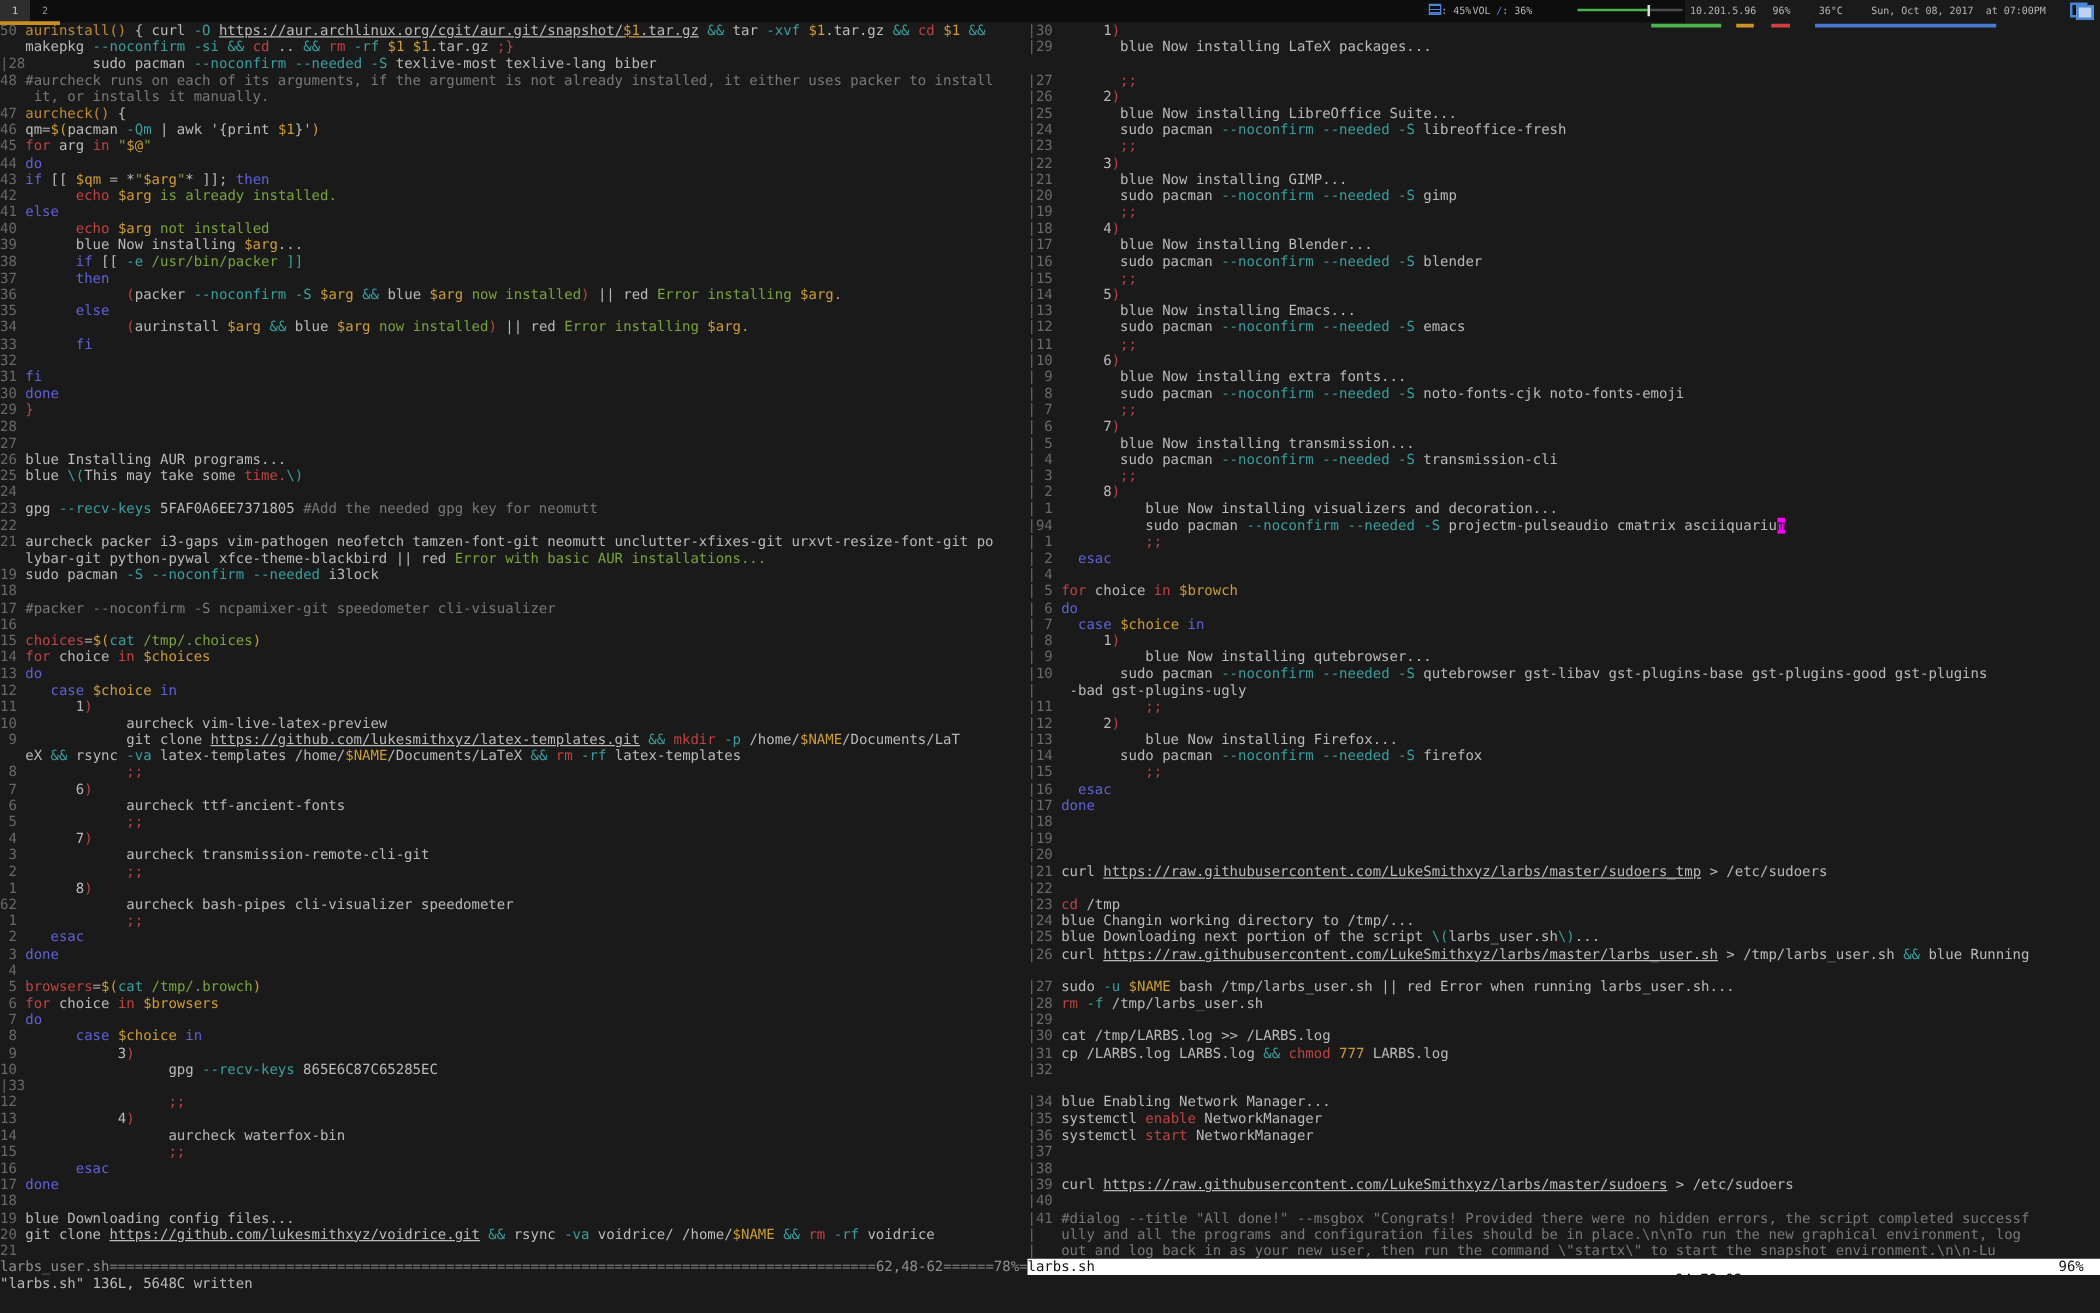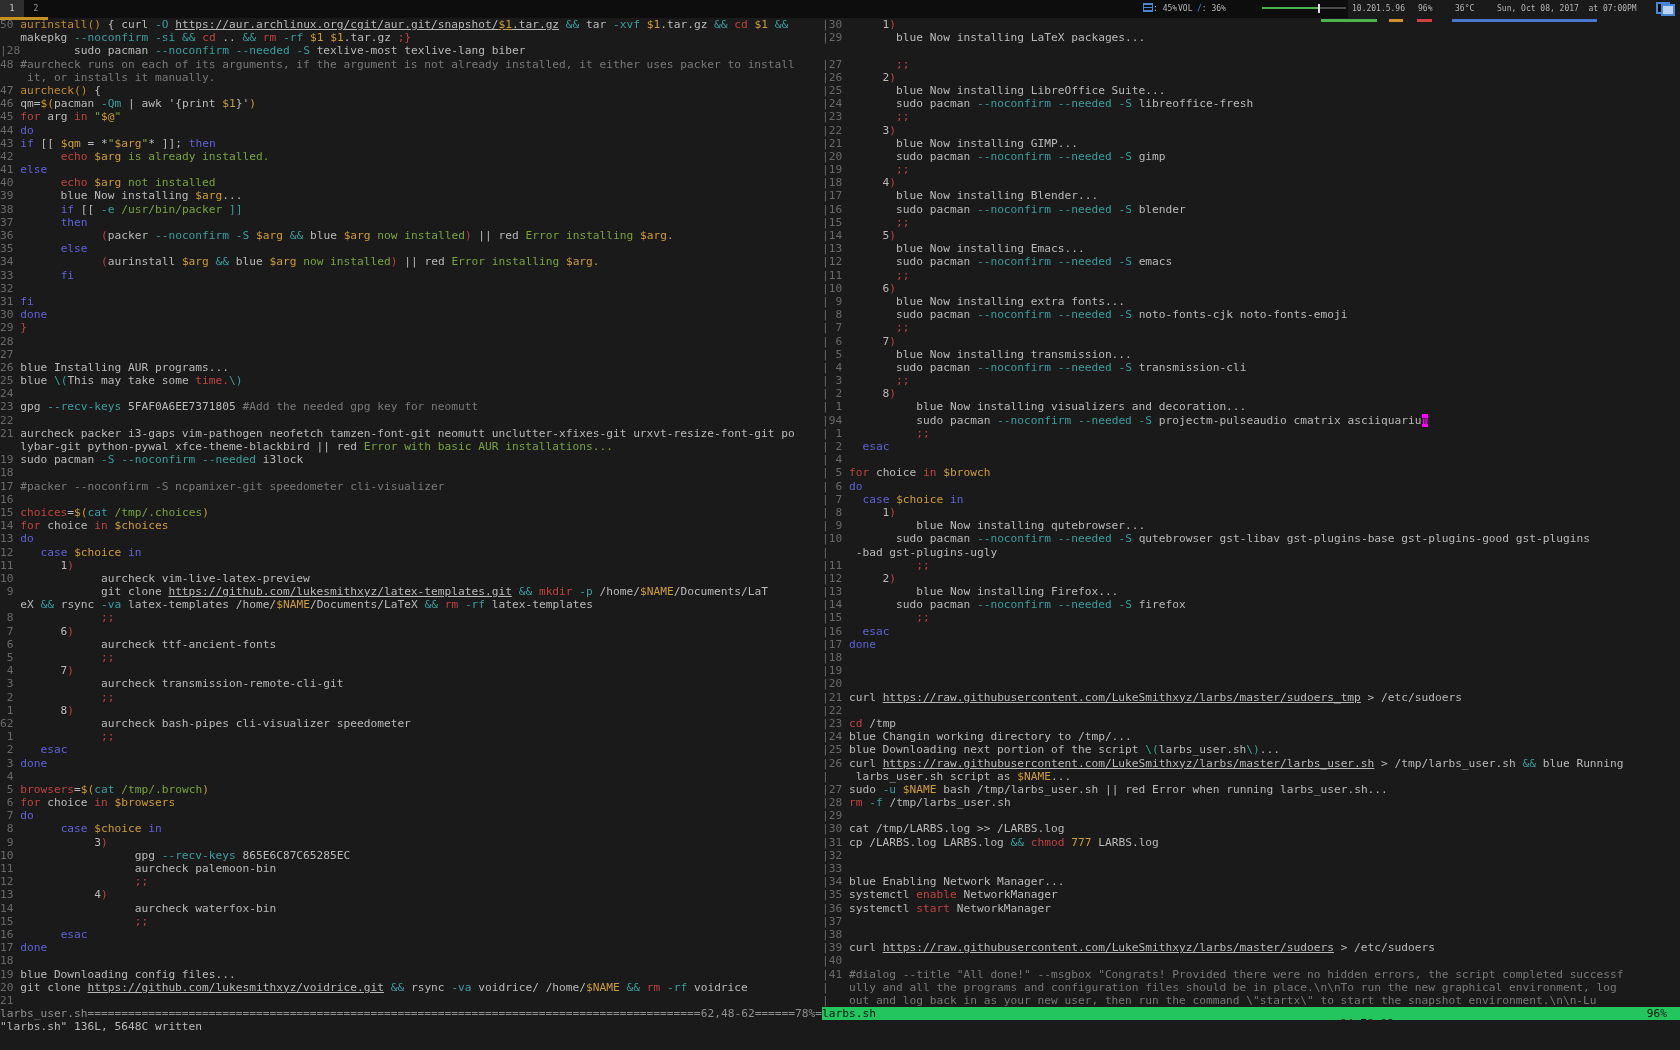--- a/index.html
+++ b/index.html
@@ -29,21 +29,21 @@
   .ln.cln{text-align:center}
   .sep{display:inline-block;width:1ch;color:#696969}
   .d{color:#b9b9b9}.r{color:#bf4343}.t{color:#3b9e9e}.b{color:#5f62d6}.v{color:#cd9c3a}
   .g{color:#79a33f}.c{color:#787878}.f{color:#c08a35}
   .u{color:#b9b9b9;text-decoration:underline}.uv{color:#cd9c3a;text-decoration:underline}
   .k{background:#ff00ff;color:#1a1a1a}
   
   #statusline{display:flex;height:13.2px;line-height:13.2px;font-size:11.2px;white-space:pre}
   #sl-left{width:822px;flex:none;display:flex;color:#8f8f8f;overflow:hidden}
   #sl-left .fill{flex:1;overflow:hidden}
-  #sl-right{width:858px;flex:none;position:relative;background:#22c55e;color:#121212;overflow:hidden}
+  #sl-right{width:858px;flex:none;position:relative;background:#ffffff;color:#121212;overflow:hidden}
   #sl-right .ruler{position:absolute;left:518px;top:10px}
   #sl-right .pct{position:absolute;right:13px;top:0}
   #cmdline{height:13.2px;line-height:13.2px;font-size:11.2px;color:#b9b9b9;white-space:pre}
 </style>
 </head>
 <body>
 
 <div id="topbar">
   <span class="ws active">1</span><span class="ws">2</span>
   <div id="tag-underline" style="background: rgb(199, 145, 33);"></div>
@@ -119,28 +119,28 @@
     <div class="row"><div class="lcell"><span class="ln">6</span><span class="d">            aurcheck ttf-ancient-fonts</span></div><div class="rcell"><span class="sep">|</span><span class="ln">17</span><span class="b">done</span></div></div>
     <div class="row"><div class="lcell"><span class="ln">5</span><span class="d">            </span><span class="r">;;</span></div><div class="rcell"><span class="sep">|</span><span class="ln">18</span></div></div>
     <div class="row"><div class="lcell"><span class="ln">4</span><span class="d">      7</span><span class="r">)</span></div><div class="rcell"><span class="sep">|</span><span class="ln">19</span></div></div>
     <div class="row"><div class="lcell"><span class="ln">3</span><span class="d">            aurcheck transmission-remote-cli-git</span></div><div class="rcell"><span class="sep">|</span><span class="ln">20</span></div></div>
     <div class="row"><div class="lcell"><span class="ln">2</span><span class="d">            </span><span class="r">;;</span></div><div class="rcell"><span class="sep">|</span><span class="ln">21</span><span class="d">curl </span><span class="u">https://raw.githubusercontent.com/LukeSmithxyz/larbs/master/sudoers_tmp</span><span class="d"> &gt; /etc/sudoers</span></div></div>
     <div class="row"><div class="lcell"><span class="ln">1</span><span class="d">      8</span><span class="r">)</span></div><div class="rcell"><span class="sep">|</span><span class="ln">22</span></div></div>
     <div class="row"><div class="lcell"><span class="ln cln">62</span><span class="d">            aurcheck bash-pipes cli-visualizer speedometer</span></div><div class="rcell"><span class="sep">|</span><span class="ln">23</span><span class="r">cd</span><span class="d"> /tmp</span></div></div>
     <div class="row"><div class="lcell"><span class="ln">1</span><span class="d">            </span><span class="r">;;</span></div><div class="rcell"><span class="sep">|</span><span class="ln">24</span><span class="d">blue Changin working directory to /tmp/...</span></div></div>
     <div class="row"><div class="lcell"><span class="ln">2</span><span class="d">   </span><span class="b">esac</span></div><div class="rcell"><span class="sep">|</span><span class="ln">25</span><span class="d">blue Downloading next portion of the script </span><span class="t">\(</span><span class="d">larbs_user.sh</span><span class="t">\)</span><span class="d">...</span></div></div>
     <div class="row"><div class="lcell"><span class="ln">3</span><span class="b">done</span></div><div class="rcell"><span class="sep">|</span><span class="ln">26</span><span class="d">curl </span><span class="u">https://raw.githubusercontent.com/LukeSmithxyz/larbs/master/larbs_user.sh</span><span class="d"> &gt; /tmp/larbs_user.sh </span><span class="t">&amp;&amp;</span><span class="d"> blue Running</span></div></div>
-    <div class="row"><div class="lcell"><span class="ln">4</span></div><div class="rcell"><span class="sep">|</span><span class="ln"></span><span class="d"> larbs_user.sh script as </span><span class="v">$NAME</span><span class="d">...</span></div></div>
+    <div class="row"><div class="lcell"><span class="ln">4</span></div></div>
     <div class="row"><div class="lcell"><span class="ln">5</span><span class="r">browsers</span><span class="d">=</span><span class="v">$(</span><span class="t">cat</span><span class="d"> </span><span class="g">/tmp/.browch</span><span class="v">)</span></div><div class="rcell"><span class="sep">|</span><span class="ln">27</span><span class="d">sudo </span><span class="t">-u</span><span class="d"> </span><span class="v">$NAME</span><span class="d"> bash /tmp/larbs_user.sh || red Error when running larbs_user.sh...</span></div></div>
     <div class="row"><div class="lcell"><span class="ln">6</span><span class="r">for</span><span class="d"> choice </span><span class="r">in</span><span class="d"> </span><span class="v">$browsers</span></div><div class="rcell"><span class="sep">|</span><span class="ln">28</span><span class="r">rm</span><span class="d"> </span><span class="t">-f</span><span class="d"> /tmp/larbs_user.sh</span></div></div>
     <div class="row"><div class="lcell"><span class="ln">7</span><span class="b">do</span></div><div class="rcell"><span class="sep">|</span><span class="ln">29</span></div></div>
     <div class="row"><div class="lcell"><span class="ln">8</span><span class="d">      </span><span class="b">case</span><span class="d"> </span><span class="v">$choice</span><span class="d"> </span><span class="b">in</span></div><div class="rcell"><span class="sep">|</span><span class="ln">30</span><span class="d">cat /tmp/LARBS.log &gt;&gt; /LARBS.log</span></div></div>
     <div class="row"><div class="lcell"><span class="ln">9</span><span class="d">           3</span><span class="r">)</span></div><div class="rcell"><span class="sep">|</span><span class="ln">31</span><span class="d">cp /LARBS.log LARBS.log </span><span class="t">&amp;&amp;</span><span class="d"> </span><span class="r">chmod</span><span class="d"> </span><span class="v">777</span><span class="d"> LARBS.log</span></div></div>
     <div class="row"><div class="lcell"><span class="ln">10</span><span class="d">                 gpg </span><span class="t">--recv-keys</span><span class="d"> 865E6C87C65285EC</span></div><div class="rcell"><span class="sep">|</span><span class="ln">32</span></div></div>
-    <div class="row"><div class="lcell"><span class="ln">11</span><span class="d">                 aurcheck palemoon-bin</span></div><div class="rcell"><span class="sep">|</span><span class="ln">33</span></div></div>
+    <div class="row"><div class="rcell"><span class="sep">|</span><span class="ln">33</span></div></div>
     <div class="row"><div class="lcell"><span class="ln">12</span><span class="d">                 </span><span class="r">;;</span></div><div class="rcell"><span class="sep">|</span><span class="ln">34</span><span class="d">blue Enabling Network Manager...</span></div></div>
     <div class="row"><div class="lcell"><span class="ln">13</span><span class="d">           4</span><span class="r">)</span></div><div class="rcell"><span class="sep">|</span><span class="ln">35</span><span class="d">systemctl </span><span class="r">enable</span><span class="d"> NetworkManager</span></div></div>
     <div class="row"><div class="lcell"><span class="ln">14</span><span class="d">                 aurcheck waterfox-bin</span></div><div class="rcell"><span class="sep">|</span><span class="ln">36</span><span class="d">systemctl </span><span class="r">start</span><span class="d"> NetworkManager</span></div></div>
     <div class="row"><div class="lcell"><span class="ln">15</span><span class="d">                 </span><span class="r">;;</span></div><div class="rcell"><span class="sep">|</span><span class="ln">37</span></div></div>
     <div class="row"><div class="lcell"><span class="ln">16</span><span class="d">      </span><span class="b">esac</span></div><div class="rcell"><span class="sep">|</span><span class="ln">38</span></div></div>
     <div class="row"><div class="lcell"><span class="ln">17</span><span class="b">done</span></div><div class="rcell"><span class="sep">|</span><span class="ln">39</span><span class="d">curl </span><span class="u">https://raw.githubusercontent.com/LukeSmithxyz/larbs/master/sudoers</span><span class="d"> &gt; /etc/sudoers</span></div></div>
     <div class="row"><div class="lcell"><span class="ln">18</span></div><div class="rcell"><span class="sep">|</span><span class="ln">40</span></div></div>
     <div class="row"><div class="lcell"><span class="ln">19</span><span class="d">blue Downloading config files...</span></div><div class="rcell"><span class="sep">|</span><span class="ln">41</span><span class="c">#dialog --title "All done!" --msgbox "Congrats! Provided there were no hidden errors, the script completed successf</span></div></div>
     <div class="row"><div class="lcell"><span class="ln">20</span><span class="d">git clone </span><span class="u">https://github.com/lukesmithxyz/voidrice.git</span><span class="d"> </span><span class="t">&amp;&amp;</span><span class="d"> rsync </span><span class="t">-va</span><span class="d"> voidrice/ /home/</span><span class="v">$NAME</span><span class="d"> </span><span class="t">&amp;&amp;</span><span class="d"> </span><span class="r">rm</span><span class="d"> </span><span class="t">-rf</span><span class="d"> voidrice</span></div><div class="rcell"><span class="sep">|</span><span class="ln"></span><span class="c">ully and all the programs and configuration files should be in place.\n\nTo run the new graphical environment, log</span></div></div>
     <div class="row"><div class="lcell"><span class="ln">21</span></div><div class="rcell"><span class="sep">|</span><span class="ln"></span><span class="c">out and log back in as your new user, then run the command \"startx\" to start the snapshot environment.\n\n-Lu</span></div></div>

